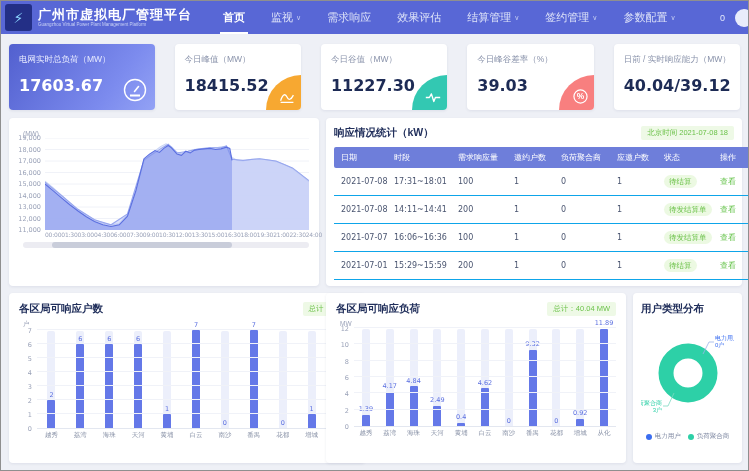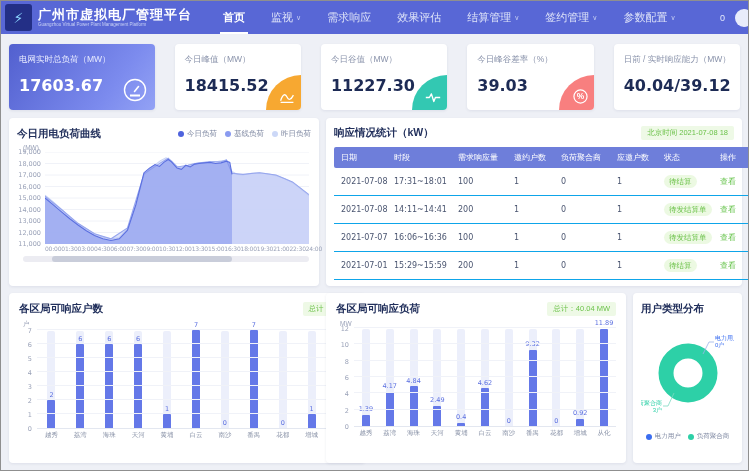--- a/index.html
+++ b/index.html
@@ -169,37 +169,20 @@
           </svg>
         </div>
       </div>
       <div class="kpi">
         <div class="kpi-label">日前 / 实时响应能力（MW）</div>
                  <div class="kpi-value">40.04/39.12</div>
       </div>
     </section>
 
   <section class="card line-card">
-    <div class="card-head">
-      <div class="card-title">今日用电负荷曲线</div>
-      <div class="legend" id="lineLegend">
-          <div class="legend-item">
-            <span class="legend-dot" style="background:#4f63dd"></span>
-            <span>今日负荷</span>
-          </div>
-          <div class="legend-item">
-            <span class="legend-dot" style="background:#8a9bf0"></span>
-            <span>基线负荷</span>
-          </div>
-          <div class="legend-item">
-            <span class="legend-dot" style="background:#ccd8f7"></span>
-            <span>昨日负荷</span>
-          </div>
-        </div>
-    </div>
     <div class="axis-unit">(MW)</div>
     <div class="line-wrap">
       <div class="y-gutter" id="lineYTicks">
           <span class="y-tick" style="top: 0px;">19,000</span>
           <span class="y-tick" style="top: 11.5px;">18,000</span>
           <span class="y-tick" style="top: 23px;">17,000</span>
           <span class="y-tick" style="top: 34.5px;">16,000</span>
           <span class="y-tick" style="top: 46px;">15,000</span>
           <span class="y-tick" style="top: 57.5px;">14,000</span>
           <span class="y-tick" style="top: 69px;">13,000</span>

